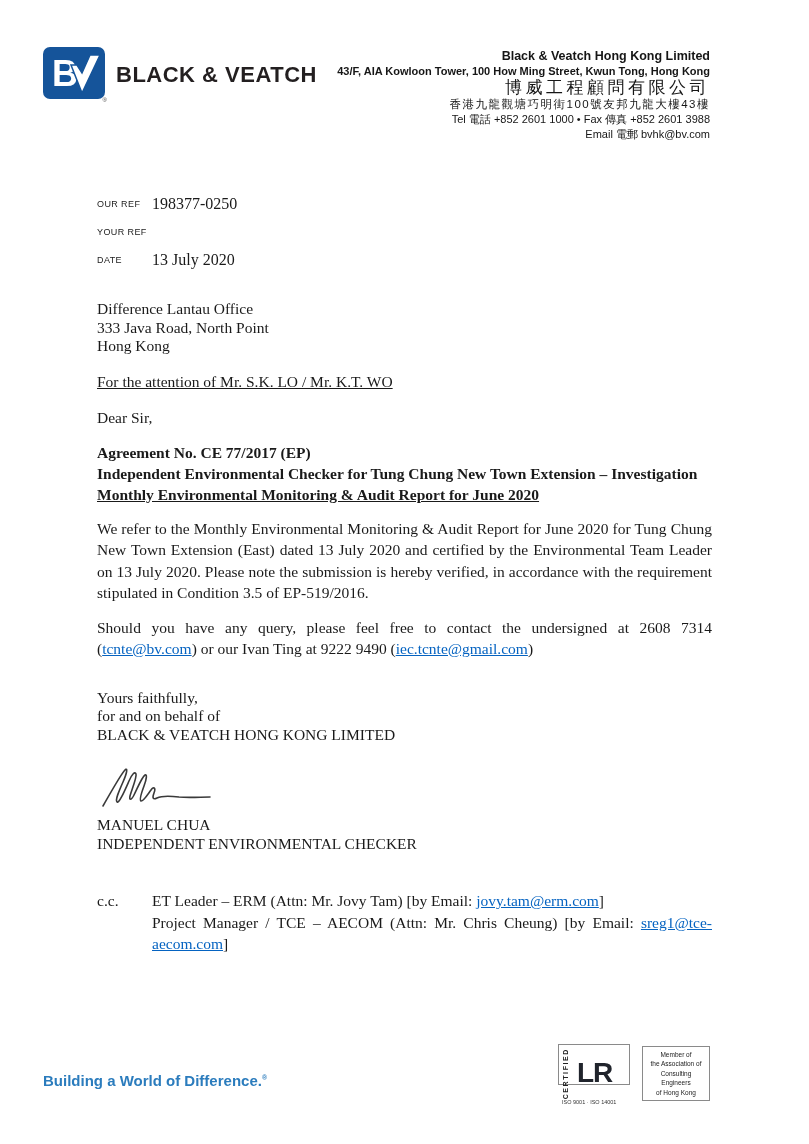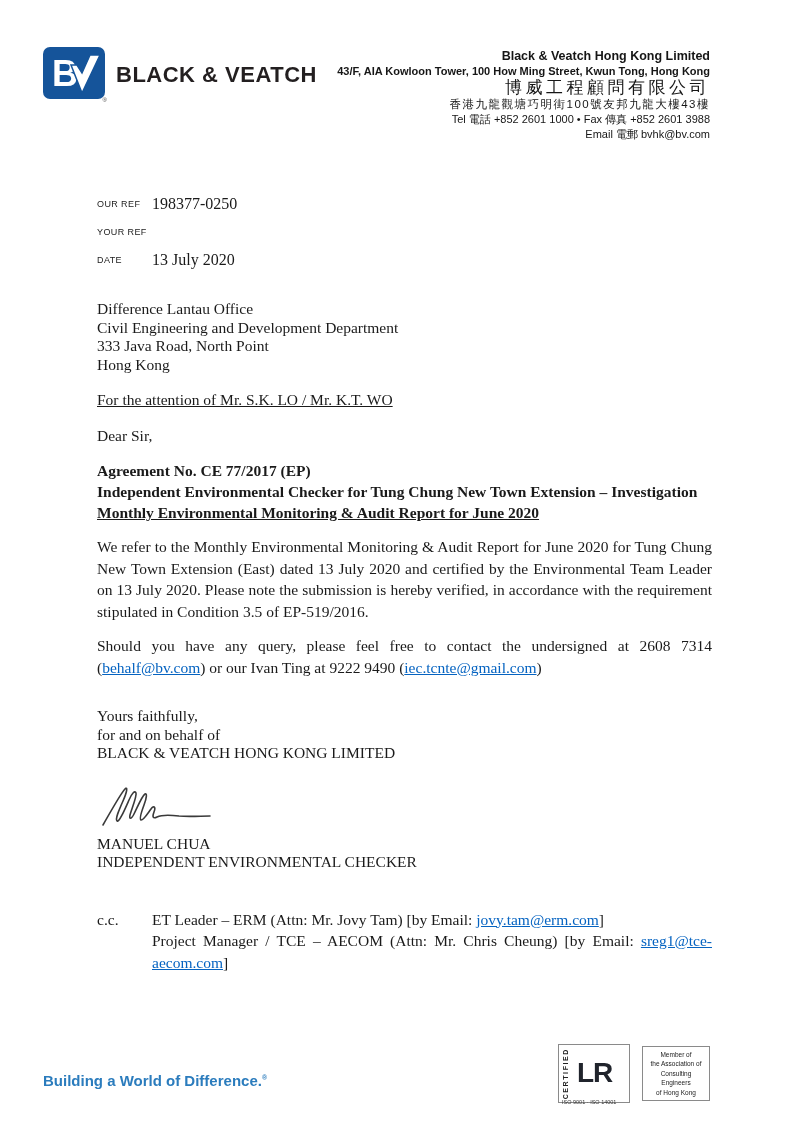--- a/index.html
+++ b/index.html
@@ -76,21 +76,21 @@
 
   
   .tagline {
     position:absolute; left:43px; top:1072px;
     font-family:"Liberation Sans", sans-serif; font-weight:bold;
     font-size:15px; color:#2B7CBD;
   }
   .tagline sup { font-size:7px; }
   .badges { position:absolute; top:1044px; right:99px; display:flex; gap:12px; align-items:flex-start; }
   .lr-badge {
-    width:72px; height:59px; border:1px solid #8a8a8a; background:#fff;
+    width:72px; height:41px; border:1px solid #8a8a8a; background:#fff;
     display:grid;
     grid-template-areas:"cert mark" "iso iso";
     grid-template-columns:15px 1fr;
     grid-template-rows:1fr 11px;
     padding:3px 17px 2px 3px;
   }
   .lr-cert {
     grid-area:cert;
     writing-mode:vertical-rl; transform:rotate(180deg);
     font-family:"Liberation Sans", sans-serif; font-weight:bold;
@@ -153,38 +153,37 @@
       <span class="ref-value"></span>
     </div>
     <div class="ref-row">
       <span class="ref-label">DATE</span>
       <span class="ref-value">13 July 2020</span>
     </div>
   </div>
 
   <div class="recipient">
     <div>Difference Lantau Office</div>
-    <div>Civil Engineering and Development Department</div>
     <div>333 Java Road, North Point</div>
     <div>Hong Kong</div>
   </div>
 
   <div class="attention">For the attention of Mr. S.K. LO / Mr. K.T. WO</div>
 
   <div class="salutation">Dear Sir,</div>
 
   <div class="subject">
     <div>Agreement No. CE 77/2017 (EP)</div>
     <div>Independent Environmental Checker for Tung Chung New Town Extension – Investigation</div>
     <div class="u">Monthly Environmental Monitoring &amp; Audit Report for June 2020</div>
   </div>
 
   <div class="para">We refer to the Monthly Environmental Monitoring &amp; Audit Report for June 2020 for Tung Chung New Town Extension (East) dated 13 July 2020 and certified by the Environmental Team Leader on 13 July 2020. Please note the submission is hereby verified, in accordance with the requirement stipulated in Condition 3.5 of EP-519/2016.</div>
 
-  <div class="para"><span>Should you have any query, please feel free to contact the undersigned at 2608 7314 (</span><a class="email-link">behalf@bv.com</a><span>) or our Ivan Ting at 9222 9490 (</span><a class="email-link">iec.tcnte@gmail.com</a><span>)</span></div>
+  <div class="para"><span>Should you have any query, please feel free to contact the undersigned at 2608 7314 (</span><a class="email-link">tcnte@bv.com</a><span>) or our Ivan Ting at 9222 9490 (</span><a class="email-link">iec.tcnte@gmail.com</a><span>)</span></div>
 
   <div class="closing">
     <div>Yours faithfully,</div>
     <div>for and on behalf of</div>
     <div>BLACK &amp; VEATCH HONG KONG LIMITED</div>
   </div>
 
   <div class="signature">
     <svg width="120" height="44" viewBox="0 0 120 44">
       <path d="M6,42 C14,28 24,10 28,6 C31,3 30,9 26,18 C22,27 18,36 20,38 C22,40 28,26 32,17 C35,10 38,7 39,10 C40,13 35,25 33,32 C32,36 34,37 37,31 C41,23 45,13 48,11 C50,10 50,14 47,22 C44,30 42,36 44,37 C46,38 51,30 54,26 C57,22 59,24 57,29 C55,34 56,36 60,34 C66,31 74,32 82,33 C92,34 104,33 113,33" fill="none" stroke="#3a3a3a" stroke-width="1.6" stroke-linecap="round"></path>

